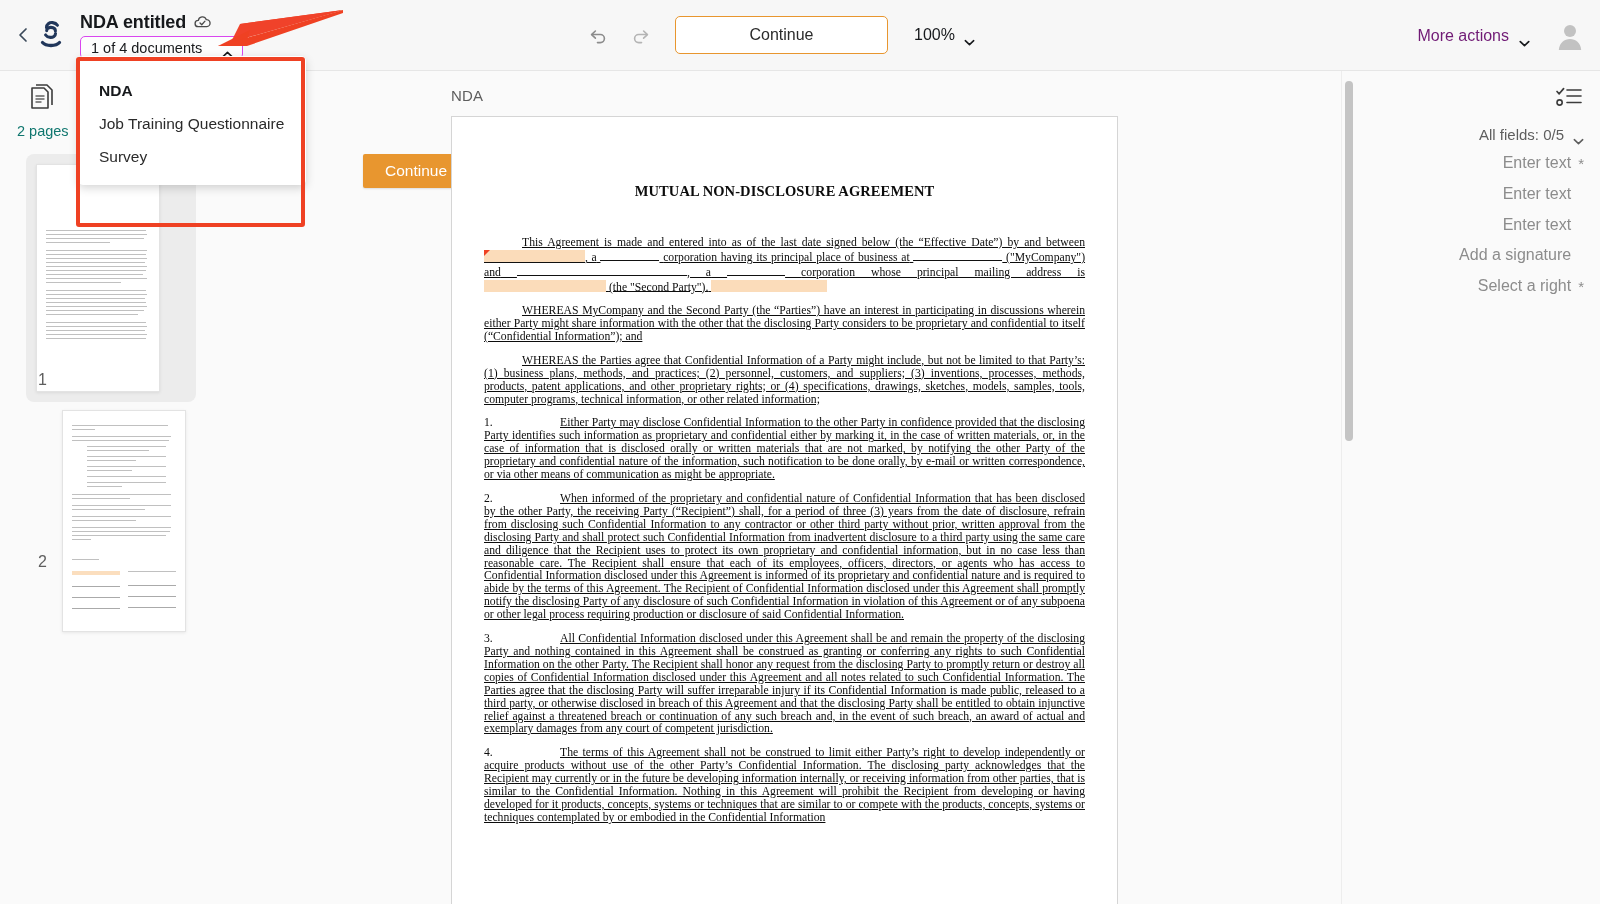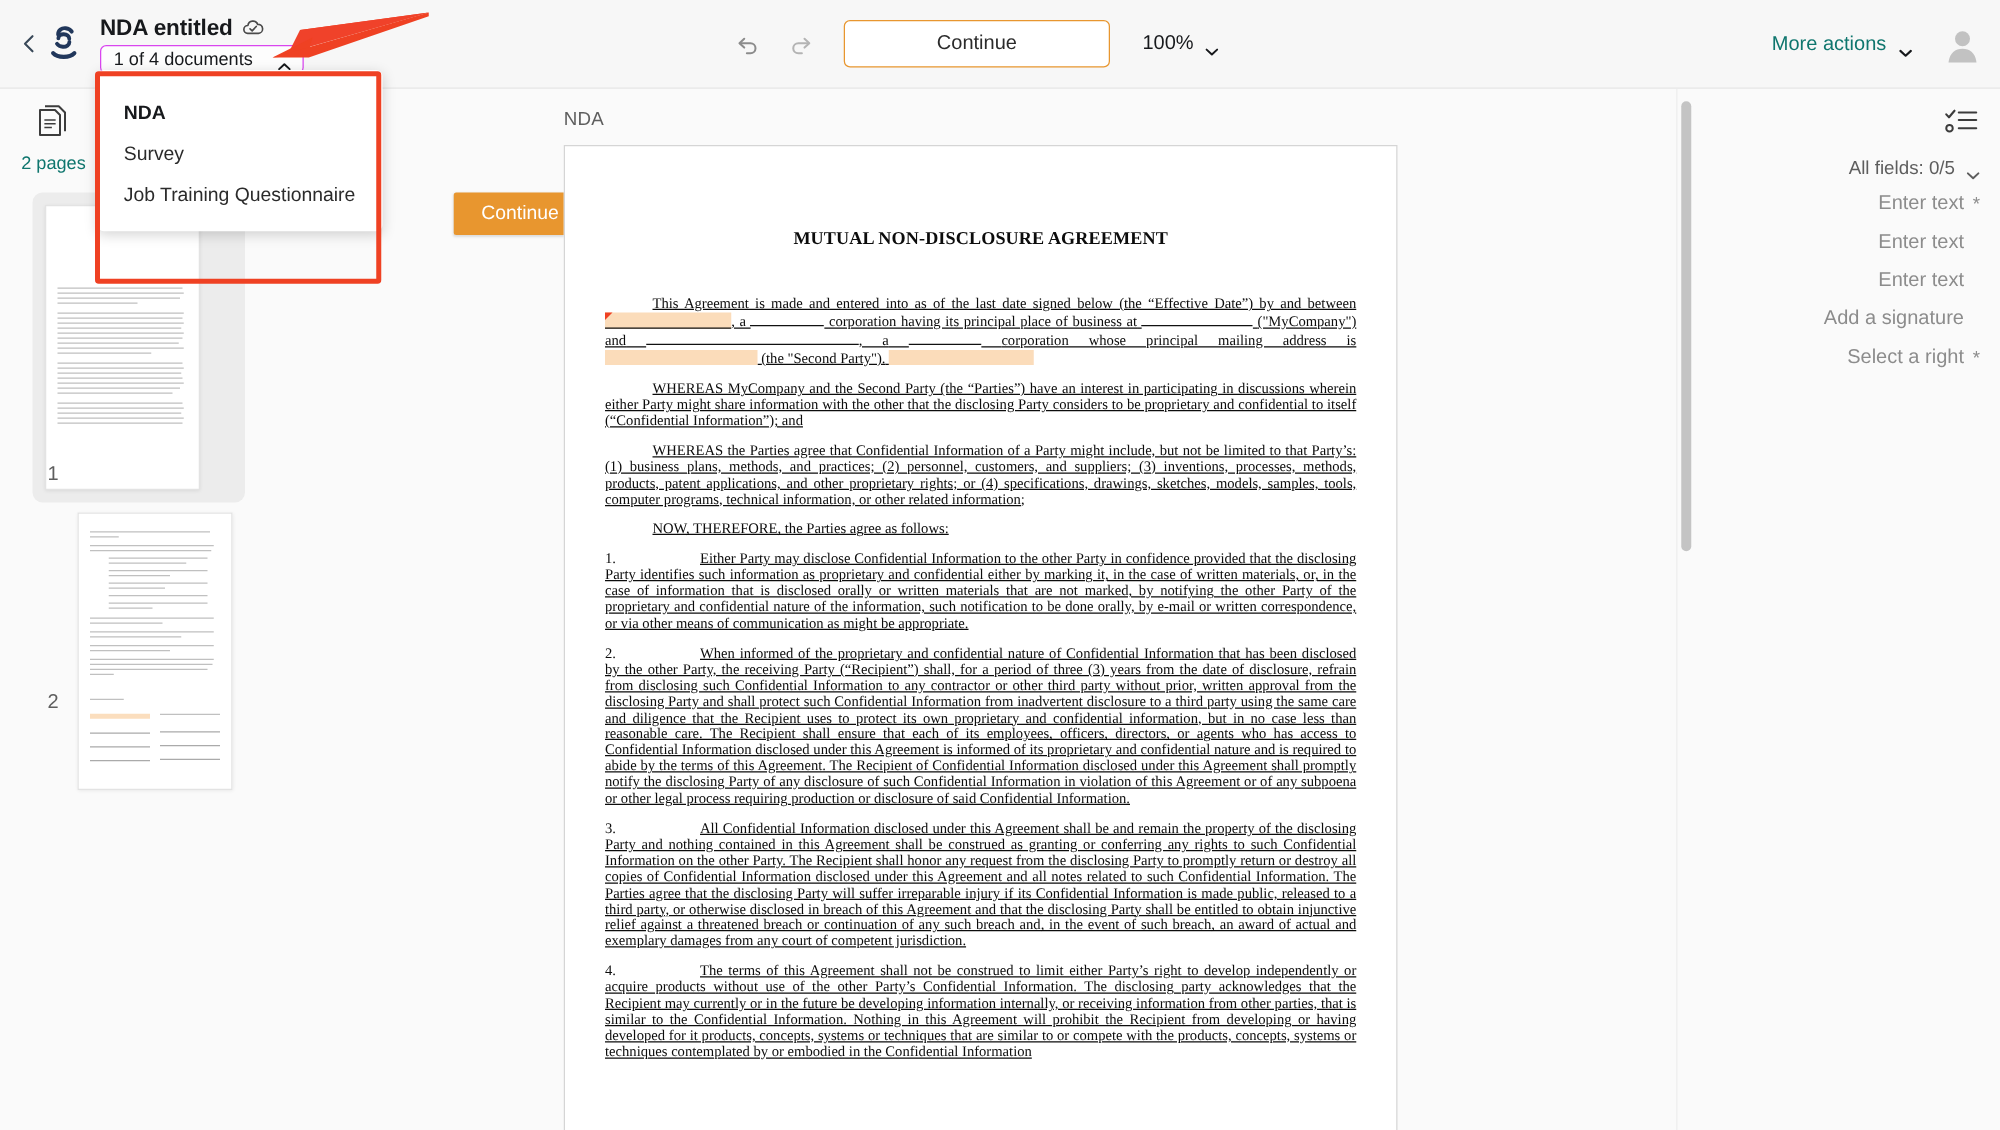--- a/index.html
+++ b/index.html
@@ -110,21 +110,21 @@
     height: 36px; padding: 0 4px;
   }
 
   
   #toolbar-right {
     position: absolute; right: 14px; top: 16px;
     display: flex; align-items: center; gap: 18px; height: 40px;
   }
   #more-actions {
     display: flex; align-items: center; gap: 10px;
-    font-size: 16px; color: #0f766e; cursor: pointer;
+    font-size: 16px; color: #701a75; cursor: pointer;
     padding: 6px 6px;
   }
   #avatar {
     width: 32px; height: 32px; color: #c2c2c2; cursor: pointer;
   }
 
   
   #left-panel {
     position: absolute; left: 0; top: 71px;
     width: 232px; height: 833px;
@@ -332,22 +332,22 @@
         <svg viewBox="0 0 32 32" width="32" height="32">
           <circle cx="16" cy="11" r="6" fill="#c2c2c2"></circle>
           <path d="M4.8 30 C5.6 22.4 10.3 19 16 19 C21.7 19 26.4 22.4 27.2 30 Z" fill="#c2c2c2"></path>
         </svg>
       </div>
     </div>
   </div>
 
   <div id="doc-dropdown">
     <div class="dd-item active">NDA</div>
+    <div class="dd-item">Job Training Questionnaire</div>
     <div class="dd-item">Survey</div>
-    <div class="dd-item">Job Training Questionnaire</div>
   </div>
   <div id="doc-dropdown-hl"></div>
 
   <div id="arrow-annotation">
     <svg viewBox="0 0 145 48" width="145" height="48">
       <path d="M143 2 L31 34 L46 20 L40 16 Z" fill="#ef4123"></path>
       <path d="M143 2 L31 34 L40 16 Z" fill="#f0422a"></path>
       <polygon points="18,38 50,22 46,36" fill="#ef4123"></polygon>
       <path d="M143 2 L46 30 L18 38 L47 38 L143 5 Z" fill="#ef4123"></path>
     </svg>
@@ -478,21 +478,20 @@
         <span class="blank" style="width:170px"></span><span>, a</span>
         <span class="blank" style="width:58px"></span> <span>corporation whose principal mailing address is</span>
         <span class="fld" style="width:122px"></span> <span>(the "Second Party").</span>
         <span class="fld" style="width:116px"></span>
       </p>
 
       <p class="p"><span class="indent"></span><span>WHEREAS MyCompany and the Second Party (the “Parties”) have an interest in participating in discussions wherein either Party might share information with the other that the disclosing Party considers to be proprietary and confidential to itself (“Confidential Information”); and</span></p>
 
       <p class="p"><span class="indent"></span><span>WHEREAS the Parties agree that Confidential Information of a Party might include, but not be limited to that Party’s: (1) business plans, methods, and practices; (2) personnel, customers, and suppliers; (3) inventions, processes, methods, products, patent applications, and other proprietary rights; or (4) specifications, drawings, sketches, models, samples, tools, computer programs, technical information, or other related information;</span></p>
 
-      <p class="p"><span class="indent"></span><span>NOW, THEREFORE, the Parties agree as follows:</span></p>
 
       <p class="p"><span class="num">1.</span><span class="indent"></span><span>Either Party may disclose Confidential Information to the other Party in confidence provided that the disclosing Party identifies such information as proprietary and confidential either by marking it, in the case of written materials, or, in the case of information that is disclosed orally or written materials that are not marked, by notifying the other Party of the proprietary and confidential nature of the information, such notification to be done orally, by e-mail or written correspondence, or via other means of communication as might be appropriate.</span></p>
 
       <p class="p"><span class="num">2.</span><span class="indent"></span><span>When informed of the proprietary and confidential nature of Confidential Information that has been disclosed by the other Party, the receiving Party (“Recipient”) shall, for a period of three (3) years from the date of disclosure, refrain from disclosing such Confidential Information to any contractor or other third party without prior, written approval from the disclosing Party and shall protect such Confidential Information from inadvertent disclosure to a third party using the same care and diligence that the Recipient uses to protect its own proprietary and confidential information, but in no case less than reasonable care.  The Recipient shall ensure that each of its employees, officers, directors, or agents who has access to Confidential Information disclosed under this Agreement is informed of its proprietary and confidential nature and is required to abide by the terms of this Agreement.  The Recipient of Confidential Information disclosed under this Agreement shall promptly notify the disclosing Party of any disclosure of such Confidential Information in violation of this Agreement or of any subpoena or other legal process requiring production or disclosure of said Confidential Information.</span></p>
 
       <p class="p"><span class="num">3.</span><span class="indent"></span><span>All Confidential Information disclosed under this Agreement shall be and remain the property of the disclosing Party and nothing contained in this Agreement shall be construed as granting or conferring any rights to such Confidential Information on the other Party.  The Recipient shall honor any request from the disclosing Party to promptly return or destroy all copies of Confidential Information disclosed under this Agreement and all notes related to such Confidential Information.  The Parties agree that the disclosing Party will suffer irreparable injury if its Confidential Information is made public, released to a third party, or otherwise disclosed in breach of this Agreement and that the disclosing Party shall be entitled to obtain injunctive relief against a threatened breach or continuation of any such breach and, in the event of such breach, an award of actual and exemplary damages from any court of competent jurisdiction.</span></p>
 
       <p class="p"><span class="num">4.</span><span class="indent"></span><span>The terms of this Agreement shall not be construed to limit either Party’s right to develop independently or acquire products without use of the other Party’s Confidential Information. The disclosing party acknowledges that the Recipient may currently or in the future be developing information internally, or receiving information from other parties, that is similar to the Confidential Information. Nothing in this Agreement will prohibit the Recipient from developing or having developed for it products, concepts, systems or techniques that are similar to or compete with the products, concepts, systems or techniques contemplated by or embodied in the Confidential Information</span></p>
     </div>
   </div>

